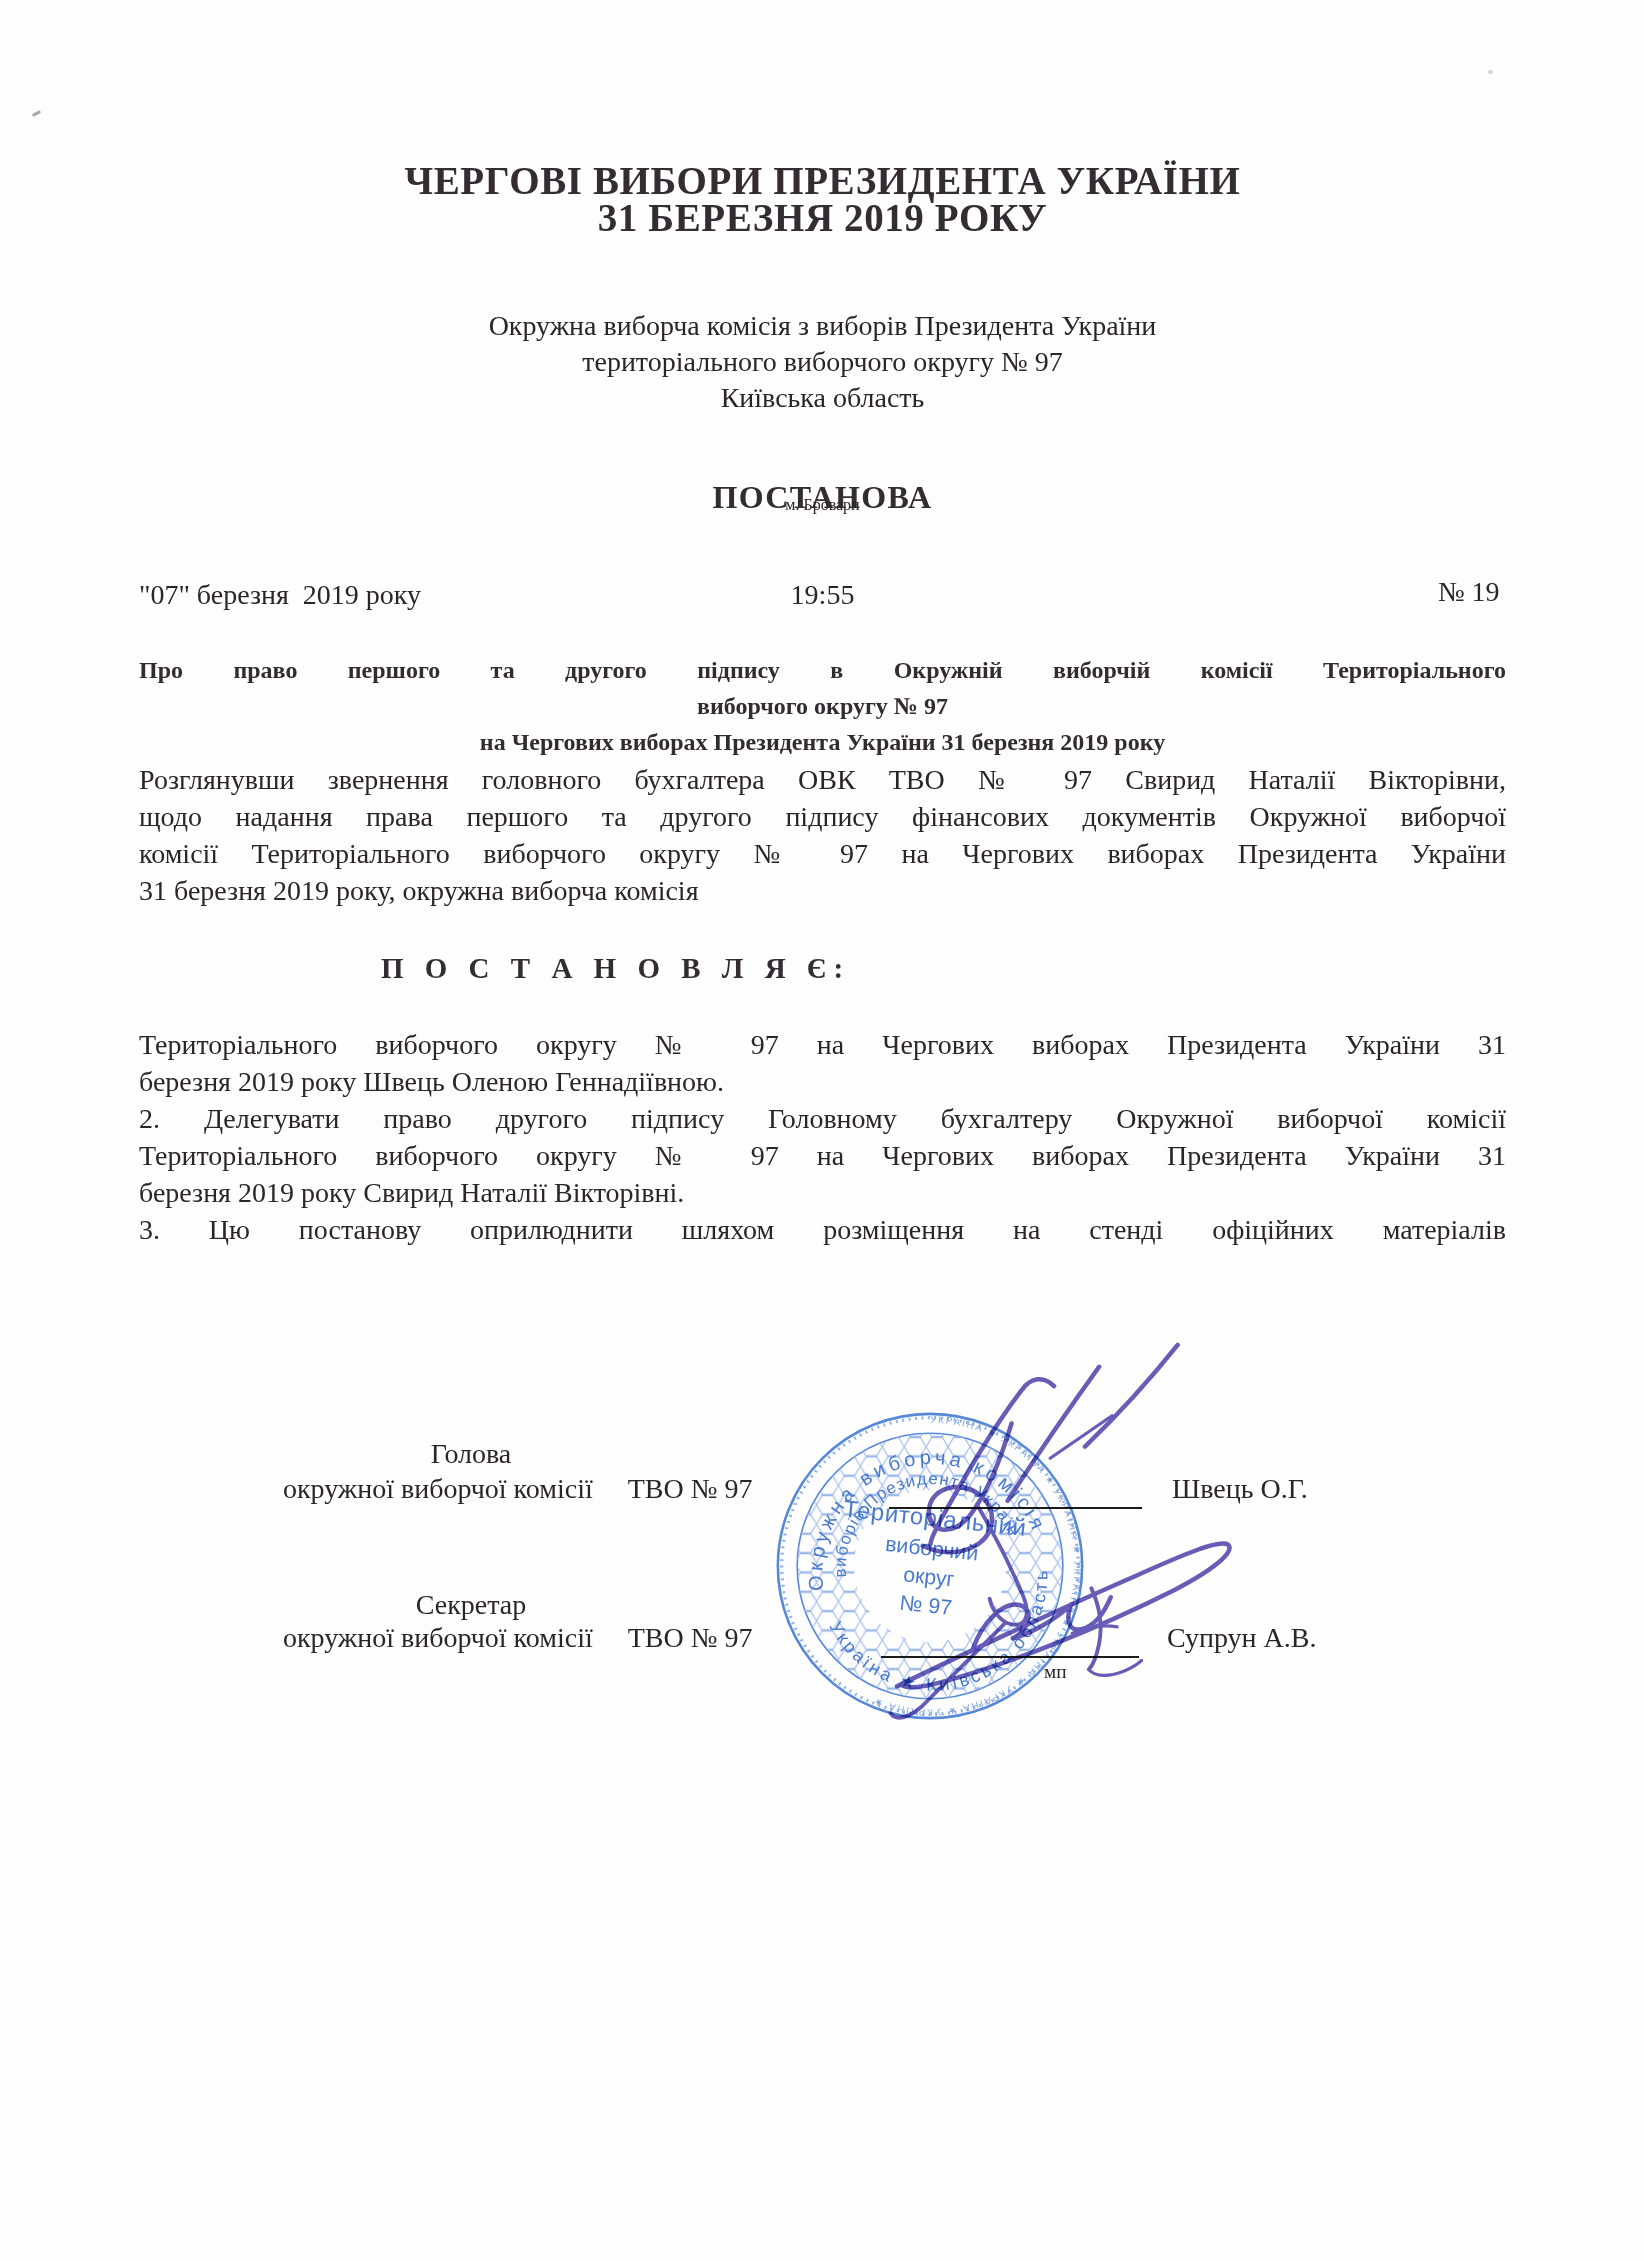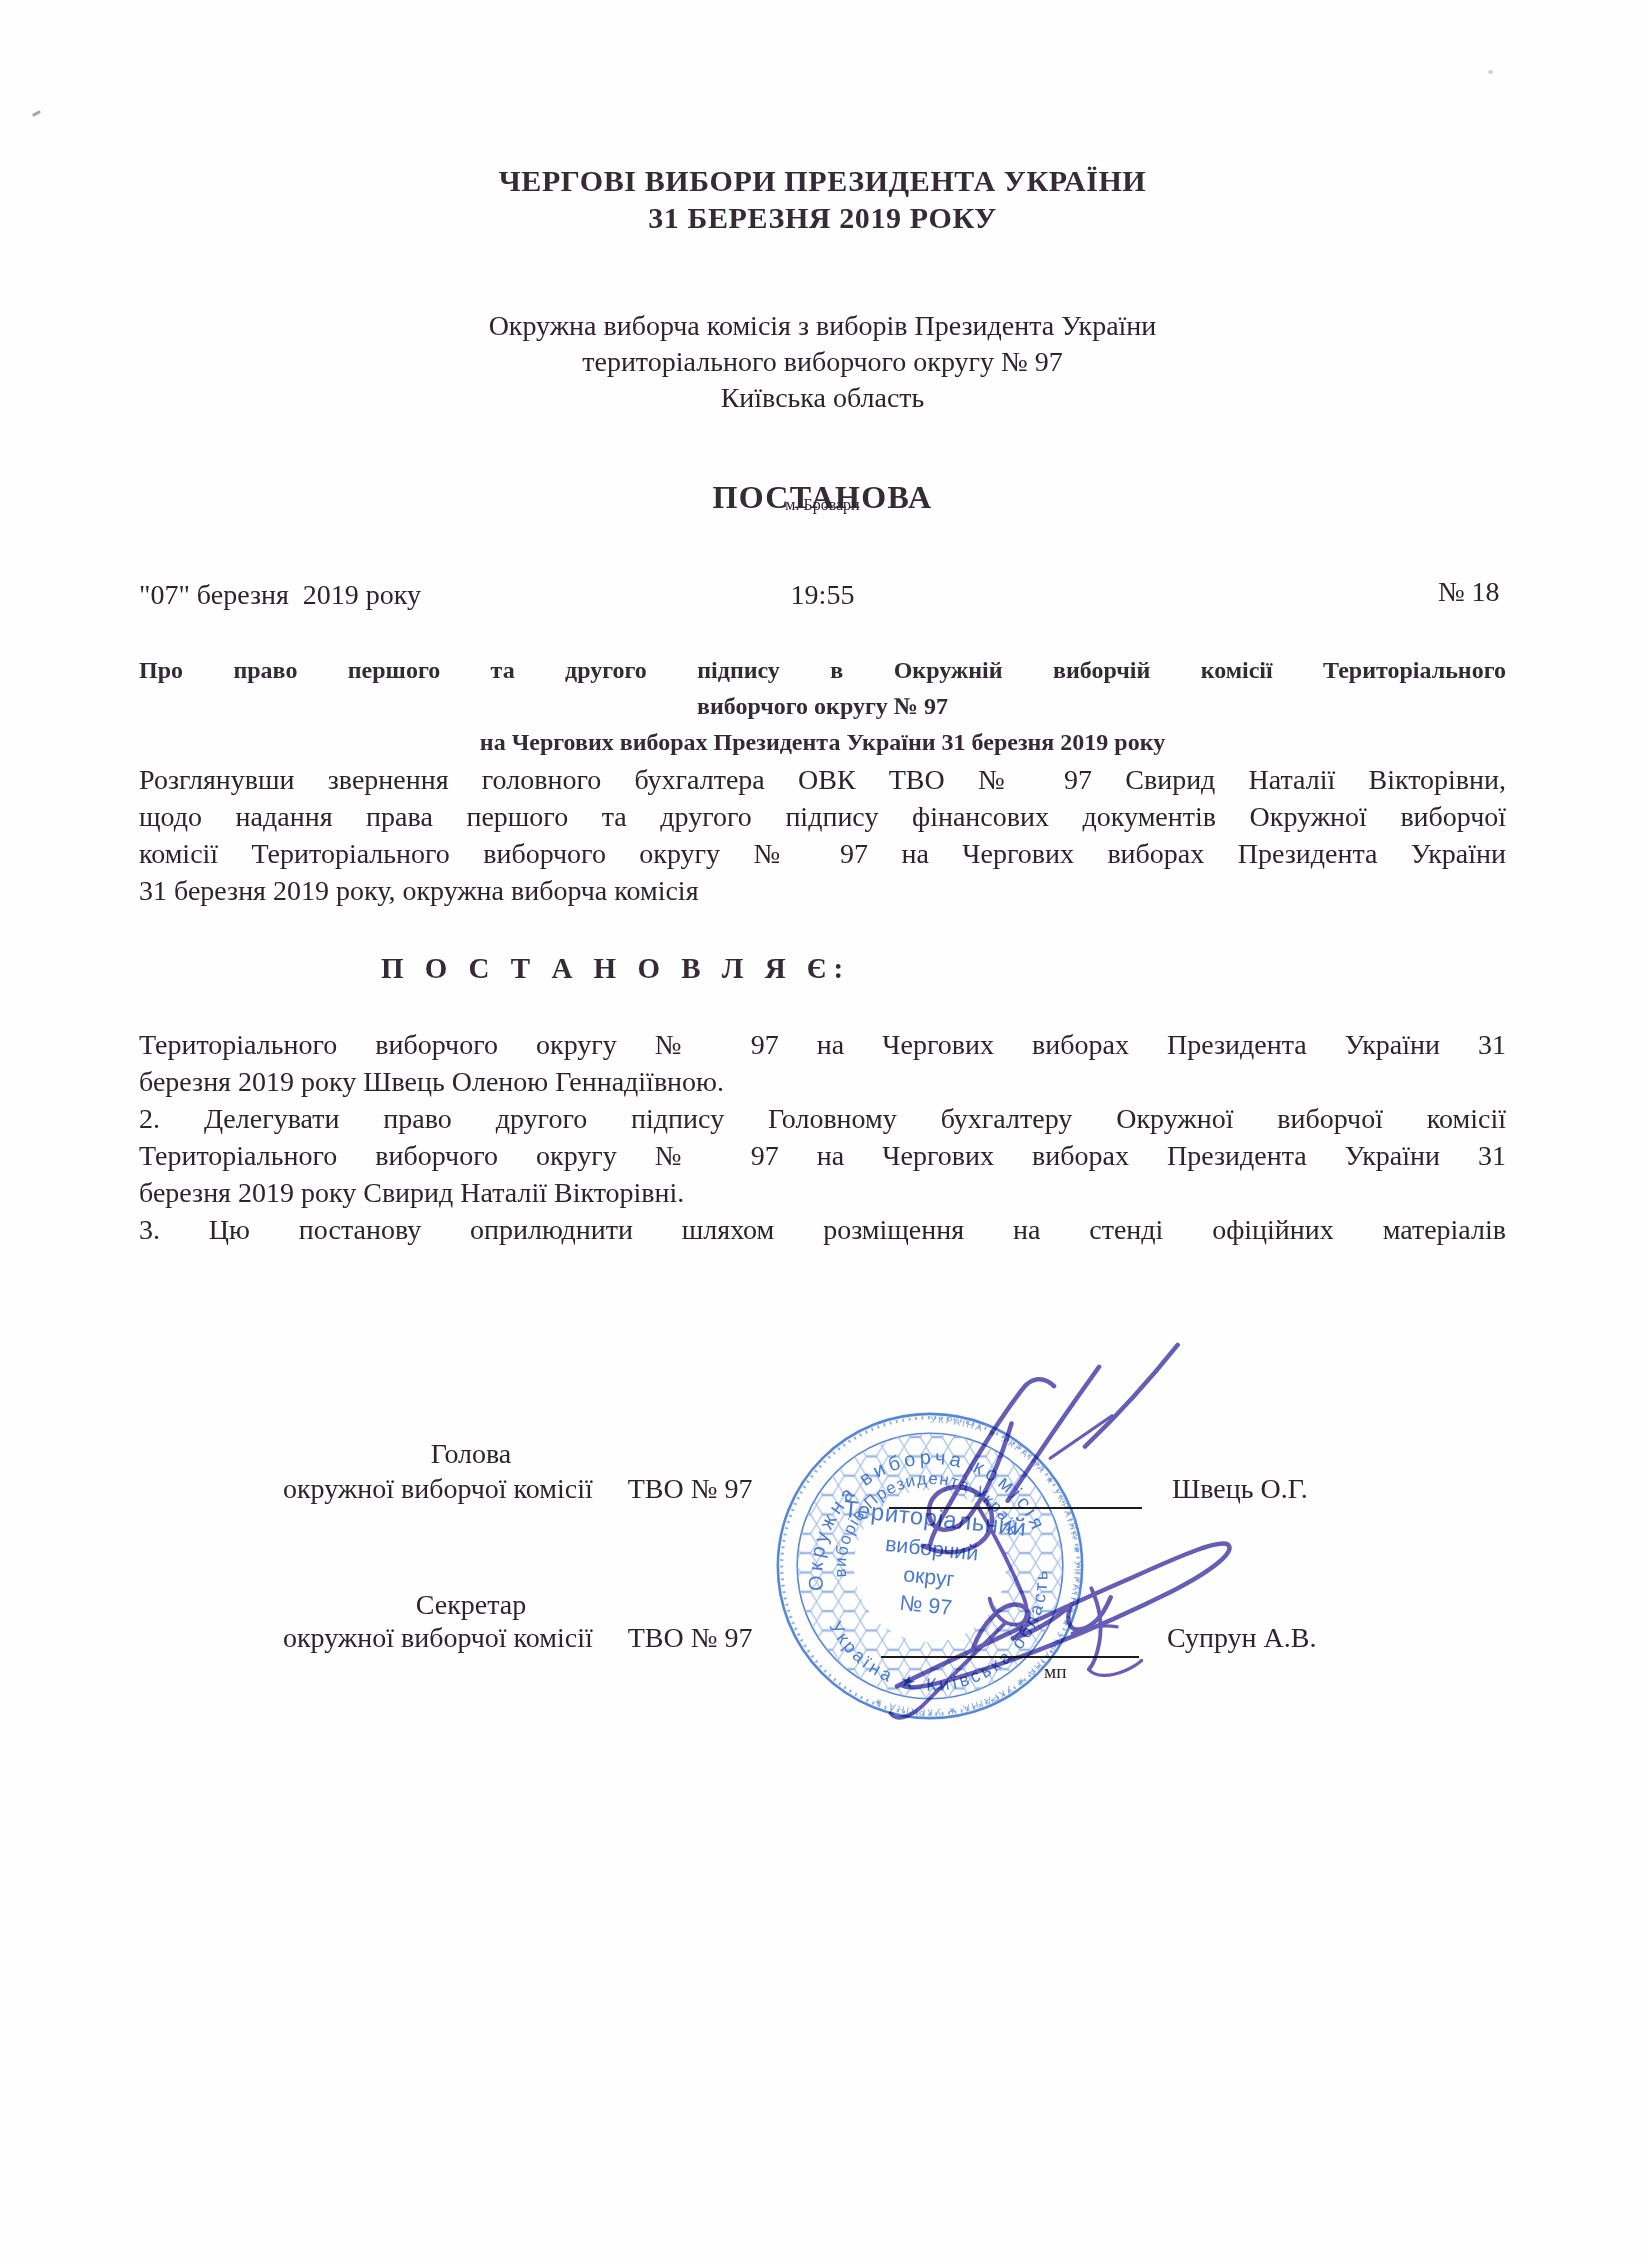--- a/index.html
+++ b/index.html
@@ -8,21 +8,21 @@
     width:1644px;height:2261px;
     background:#fefefe;
     font-family:"Liberation Serif","DejaVu Serif",serif;
     color:#2b242a;
     overflow:hidden;
   }
   .abs{position:absolute;}
   .content{left:139px;right:138px;}
   .center{text-align:center;}
   
-  .hdr{top:162px;font-size:30px;font-weight:bold;line-height:37px;letter-spacing:0.6px;color:#342c33;}
+  .hdr{top:162px;font-size:39px;font-weight:bold;line-height:37px;letter-spacing:0.6px;color:#342c33;}
   .org{top:308px;font-size:28px;line-height:36px;}
   .doctype{top:454px;font-size:32px;font-weight:bold;letter-spacing:1.3px;color:#342c33;margin-top:25px;}
   .city{top:496px;font-size:16px;}
   
   .daterow{top:579px;height:39px;font-size:28px;}
   .daterow .d{position:absolute;left:0;top:0;white-space:pre;}
   .daterow .t{position:absolute;left:0;right:0;text-align:center;top:0;}
   .daterow .n{position:absolute;right:6.4px;top:-2.6px;}
   
   .subject{top:652px;font-size:24px;font-weight:bold;line-height:36px;color:#332b32;}
@@ -63,21 +63,21 @@
     <div>територіального виборчого округу № 97</div>
     <div>Київська область</div>
   </div>
 
   <div class="abs content center doctype">ПОСТАНОВА</div>
   <div class="abs content center city">м. Бровари</div>
 
   <div class="abs content daterow">
     <span class="d">"07" березня  2019 року</span>
     <span class="t">19:55</span>
-    <span class="n">№ 18</span>
+    <span class="n">№ 19</span>
   </div>
 
   <div class="abs content subject">
     <div class="stretch">Про право першого та другого підпису в Окружній виборчій комісії Територіального</div>
     <div class="center">виборчого округу № 97</div>
     <div class="center">на Чергових виборах Президента України 31 березня 2019 року</div>
   </div>
 
   <div class="abs content preamble">
       <div class="jline">Розглянувши звернення головного бухгалтера ОВК ТВО № 97 Свирид Наталії Вікторівни,</div>

